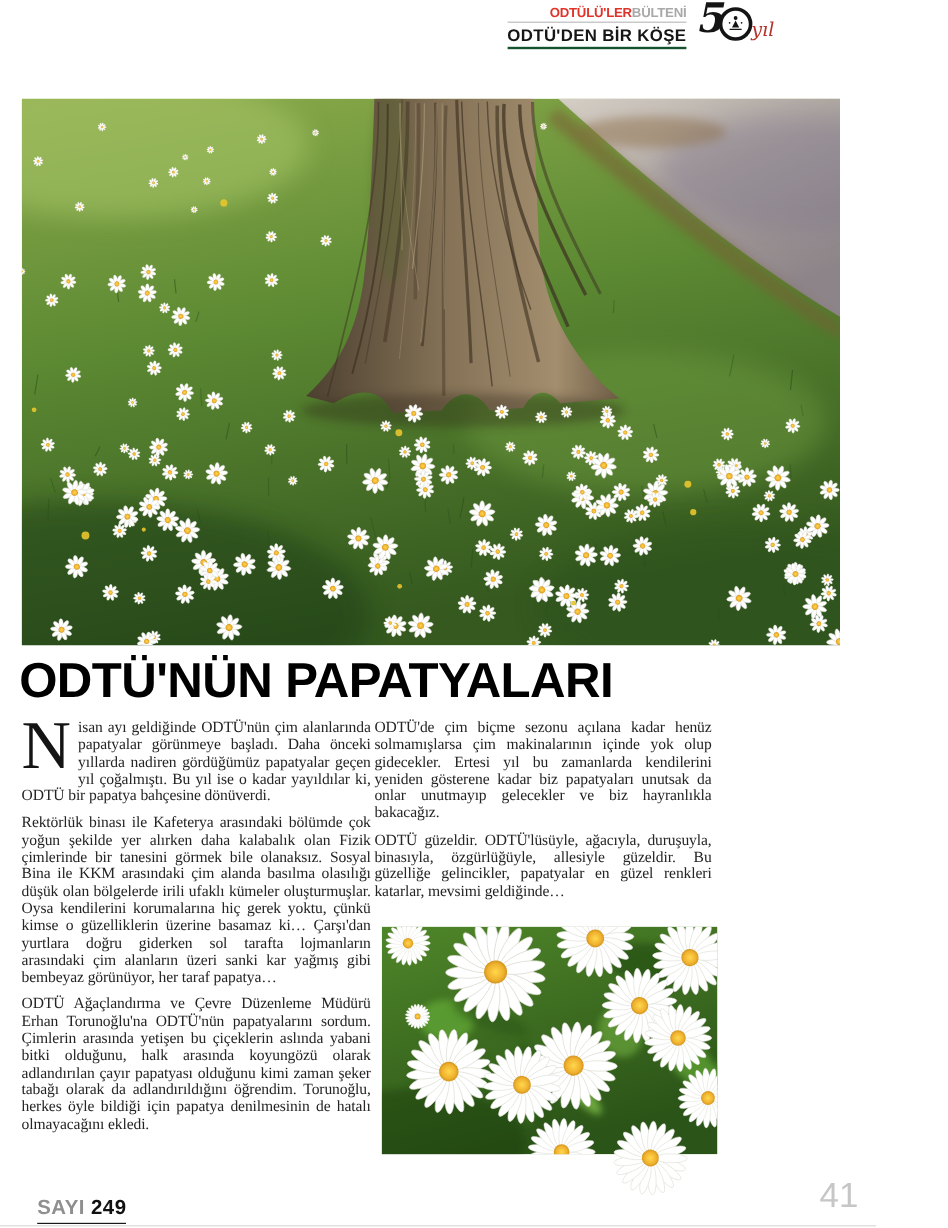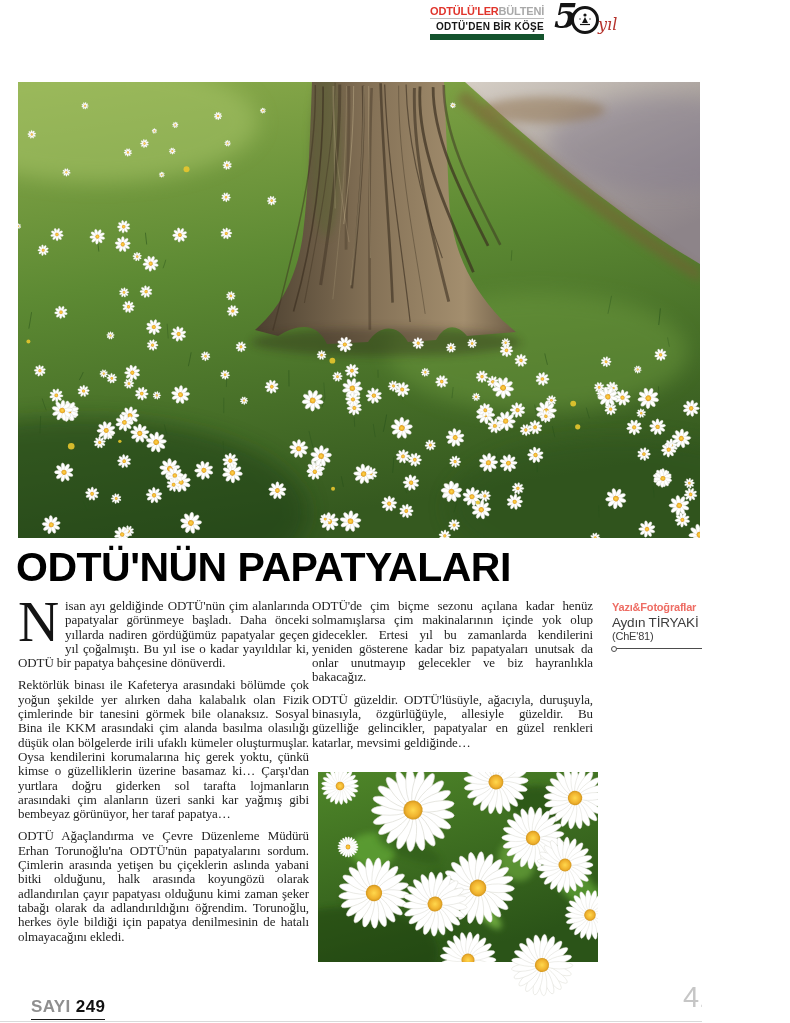--- a/index.html
+++ b/index.html
@@ -1,26 +1,26 @@
 <!DOCTYPE html>
 <html lang="tr"><head>
 <meta charset="utf-8">
 <style>
   html,body{margin:0;padding:0;background:#ffffff;}
   .page{position:relative;width:702px;height:1023px;background:#ffffff;overflow:hidden;
-        font-family:"Liberation Sans",sans-serif;color:#1a1a1a;}
+        font-family:"Liberation Sans",sans-serif;color:#1a1a1a;padding-left:28px;}
 
   
   .masthead{position:absolute;top:5px;right:158px;text-align:right;}
   .mh-line1{display:block;font-size:11px;font-weight:bold;letter-spacing:-0.2px;
             border-bottom:1px solid #bcbcbc;padding-bottom:1px;}
   .mh-red{color:#e0342b;}
   .mh-gray{color:#a9a9a9;}
-  .mh-line2{display:block;font-size:10px;font-weight:bold;color:#161616;letter-spacing:0.3px;
-            border-bottom:6px solid #14532d;padding:2px 0 2px;}
+  .mh-line2{display:block;font-size:14px;font-weight:bold;color:#161616;letter-spacing:0.3px;
+            border-bottom:2px solid #14532d;padding:2px 0 2px;}
 
   .logo50{position:absolute;top:2px;right:82px;width:66px;height:38px;}
   .logo-5{position:absolute;left:0;top:-4px;font-family:"DejaVu Serif",serif;font-style:italic;
           font-weight:bold;font-size:34px;line-height:36px;color:#141414;}
   .logo-0{position:absolute;left:17px;top:4px;width:22px;height:22px;border:3px solid #141414;
           border-radius:50%;background:#fff;}
   .logo-0 svg{position:absolute;left:2px;top:2px;}
   .logo-yil{position:absolute;left:44px;top:13px;font-family:"DejaVu Serif",serif;font-style:italic;
             font-size:16px;color:#b5332c;}
 
@@ -437,26 +437,20 @@
     <p><span class="dropcap">N</span><span>isan ayı geldiğinde ODTÜ'nün çim alanlarında papatyalar görünmeye başladı. Daha önceki yıllarda nadiren gördüğümüz papatyalar geçen yıl çoğalmıştı. Bu yıl ise o kadar yayıldılar ki, ODTÜ bir papatya bahçesine dönüverdi.</span></p>
     <p>Rektörlük binası ile Kafeterya arasındaki bölümde çok yoğun şekilde yer alırken daha kalabalık olan Fizik çimlerinde bir tanesini görmek bile olanaksız. Sosyal Bina ile KKM arasındaki çim alanda basılma olasılığı düşük olan bölgelerde irili ufaklı kümeler oluşturmuşlar. Oysa kendilerini korumalarına hiç gerek yoktu, çünkü kimse o güzelliklerin üzerine basamaz ki… Çarşı'dan yurtlara doğru giderken sol tarafta lojmanların arasındaki çim alanların üzeri sanki kar yağmış gibi bembeyaz görünüyor, her taraf papatya…</p>
     <p>ODTÜ Ağaçlandırma ve Çevre Düzenleme Müdürü Erhan Torunoğlu'na ODTÜ'nün papatyalarını sordum. Çimlerin arasında yetişen bu çiçeklerin aslında yabani bitki olduğunu, halk arasında koyungözü olarak adlandırılan çayır papatyası olduğunu kimi zaman şeker tabağı olarak da adlandırıldığını öğrendim. Torunoğlu, herkes öyle bildiği için papatya denilmesinin de hatalı olmayacağını ekledi.</p>
   </div>
 
   <div class="col col-2">
     <p>ODTÜ'de çim biçme sezonu açılana kadar henüz solmamışlarsa çim makinalarının içinde yok olup gidecekler. Ertesi yıl bu zamanlarda kendilerini yeniden gösterene kadar biz papatyaları unutsak da onlar unutmayıp gelecekler ve biz hayranlıkla bakacağız.</p>
     <p>ODTÜ güzeldir. ODTÜ'lüsüyle, ağacıyla, duruşuyla, binasıyla, özgürlüğüyle, allesiyle güzeldir. Bu güzelliğe gelincikler, papatyalar en güzel renkleri katarlar, mevsimi geldiğinde…</p>
   </div>
 
-  <div class="byline">
-    <div class="byline-label">Yazı&amp;Fotoğraflar</div>
-    <div class="byline-author">Aydın TİRYAKİ</div>
-    <div class="byline-cred">(ChE'81)</div>
-    <div class="byline-rule"></div>
-  </div>
 
   <div class="inset-wrap">
     <div class="inset-photo">
       <svg id="insetsvg" viewBox="0 0 280 190" preserveAspectRatio="none">
         <defs>
           <linearGradient id="leafG" x1="0" y1="0" x2="0.4" y2="1">
             <stop offset="0" stop-color="#4f8629"></stop>
             <stop offset="1" stop-color="#2b5418"></stop>
           </linearGradient>
           <filter id="soft3" x="-60%" y="-60%" width="220%" height="220%">

